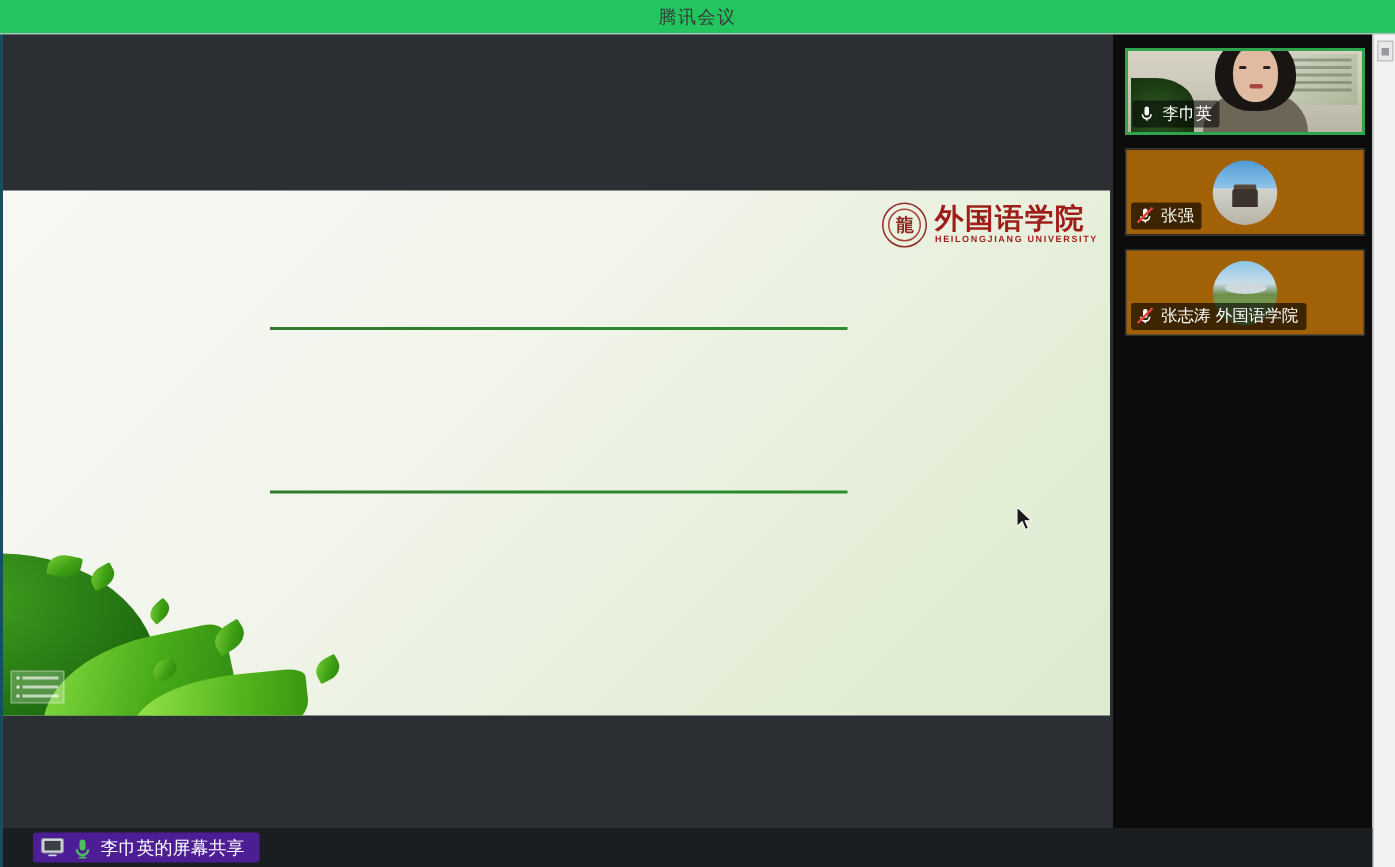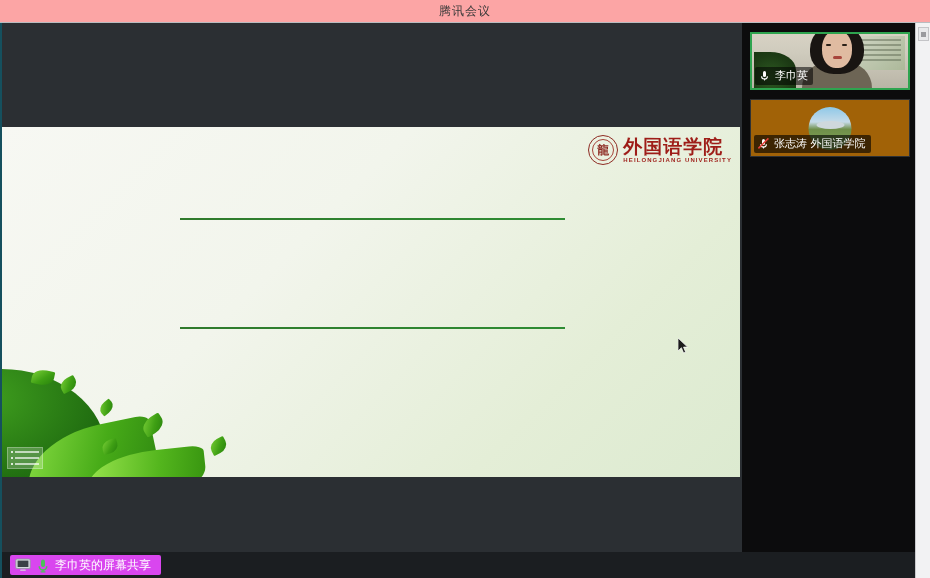--- a/index.html
+++ b/index.html
@@ -8,21 +8,21 @@
     width:930px; height:578px;
     overflow:hidden;
     font-family:"Liberation Sans","DejaVu Sans",sans-serif;
     background:#ffffff;
   }
   #app { position:relative; width:930px; height:578px; background:#ffffff; }
 
   
   .titlebar {
     position:absolute; left:0; top:0; width:930px; height:23px;
-    background:#fca5a5;
+    background:#22c55e;
     display:flex; align-items:center; justify-content:center;text-align:center;
   }
   .titlebar .t-text {
     font-size:12px; color:#3a3a3a; letter-spacing:1px;
     font-family:"DejaVu Sans",sans-serif;
   }
   .titlebar-divider {
     position:absolute; left:0; top:22px; width:930px; height:1px;
     background:#b9bcc0;
   }
@@ -302,23 +302,23 @@
     position:absolute; left:678px; top:338px; width:12px; height:18px;
     pointer-events:none;
   }
 
   
   .sharebar {
     position:absolute; left:2px; top:552px; width:913px; height:26px;
     background:#1b1e21;
   }
   .share-pill {
-    position:absolute; left:8px; top:3px; height:20px;
+    position:absolute; left:20px; top:3px; height:20px;
     display:flex; align-items:center; gap:5px;
-    background:#d946ef; padding:1px 10px 1px 5px; border-radius:2px;
+    background:#4c1d95; padding:1px 10px 1px 5px; border-radius:2px;
   }
   .share-pill .lbl {
     font-size:12px; color:#ffffff; white-space:nowrap;
     font-family:"DejaVu Sans",sans-serif;
   }
   .share-pill svg { display:block; }
 </style>
 </head>
 <body>
 
@@ -408,20 +408,34 @@
               <rect x="5" y="2" width="3" height="6" rx="1.5" fill="#ffffff"></rect>
               <path d="M3.6 7.2a2.9 2.9 0 0 0 5.8 0" stroke="#ffffff" stroke-width="1.1" fill="none"></path>
               <rect x="6.1" y="9.6" width="0.9" height="1.9" fill="#ffffff"></rect>
             </svg>
         </span>
         <span class="nm">李巾英</span>
       </div>
     </div>
 
 
+    <div class="ptile">
+      <div class="avatar av-gate"></div>
+      <div class="nameplate">
+        <span class="mic">
+          <svg viewBox="0 0 13 13">
+              <rect x="5" y="2" width="3" height="6" rx="1.5" fill="#ffffff"></rect>
+              <path d="M3.6 7.2a2.9 2.9 0 0 0 5.8 0" stroke="#ffffff" stroke-width="1.1" fill="none"></path>
+              <rect x="6.1" y="9.6" width="0.9" height="1.9" fill="#ffffff"></rect>
+              <line x1="1.4" y1="11.4" x2="11.4" y2="1.4" stroke="#e8413a" stroke-width="1.5"></line>
+            </svg>
+        </span>
+        <span class="nm">张强</span>
+      </div>
+    </div>
 
     <div class="ptile">
       <div class="avatar av-grass"></div>
       <div class="nameplate">
         <span class="mic">
           <svg viewBox="0 0 13 13">
               <rect x="5" y="2" width="3" height="6" rx="1.5" fill="#ffffff"></rect>
               <path d="M3.6 7.2a2.9 2.9 0 0 0 5.8 0" stroke="#ffffff" stroke-width="1.1" fill="none"></path>
               <rect x="6.1" y="9.6" width="0.9" height="1.9" fill="#ffffff"></rect>
               <line x1="1.4" y1="11.4" x2="11.4" y2="1.4" stroke="#e8413a" stroke-width="1.5"></line>

